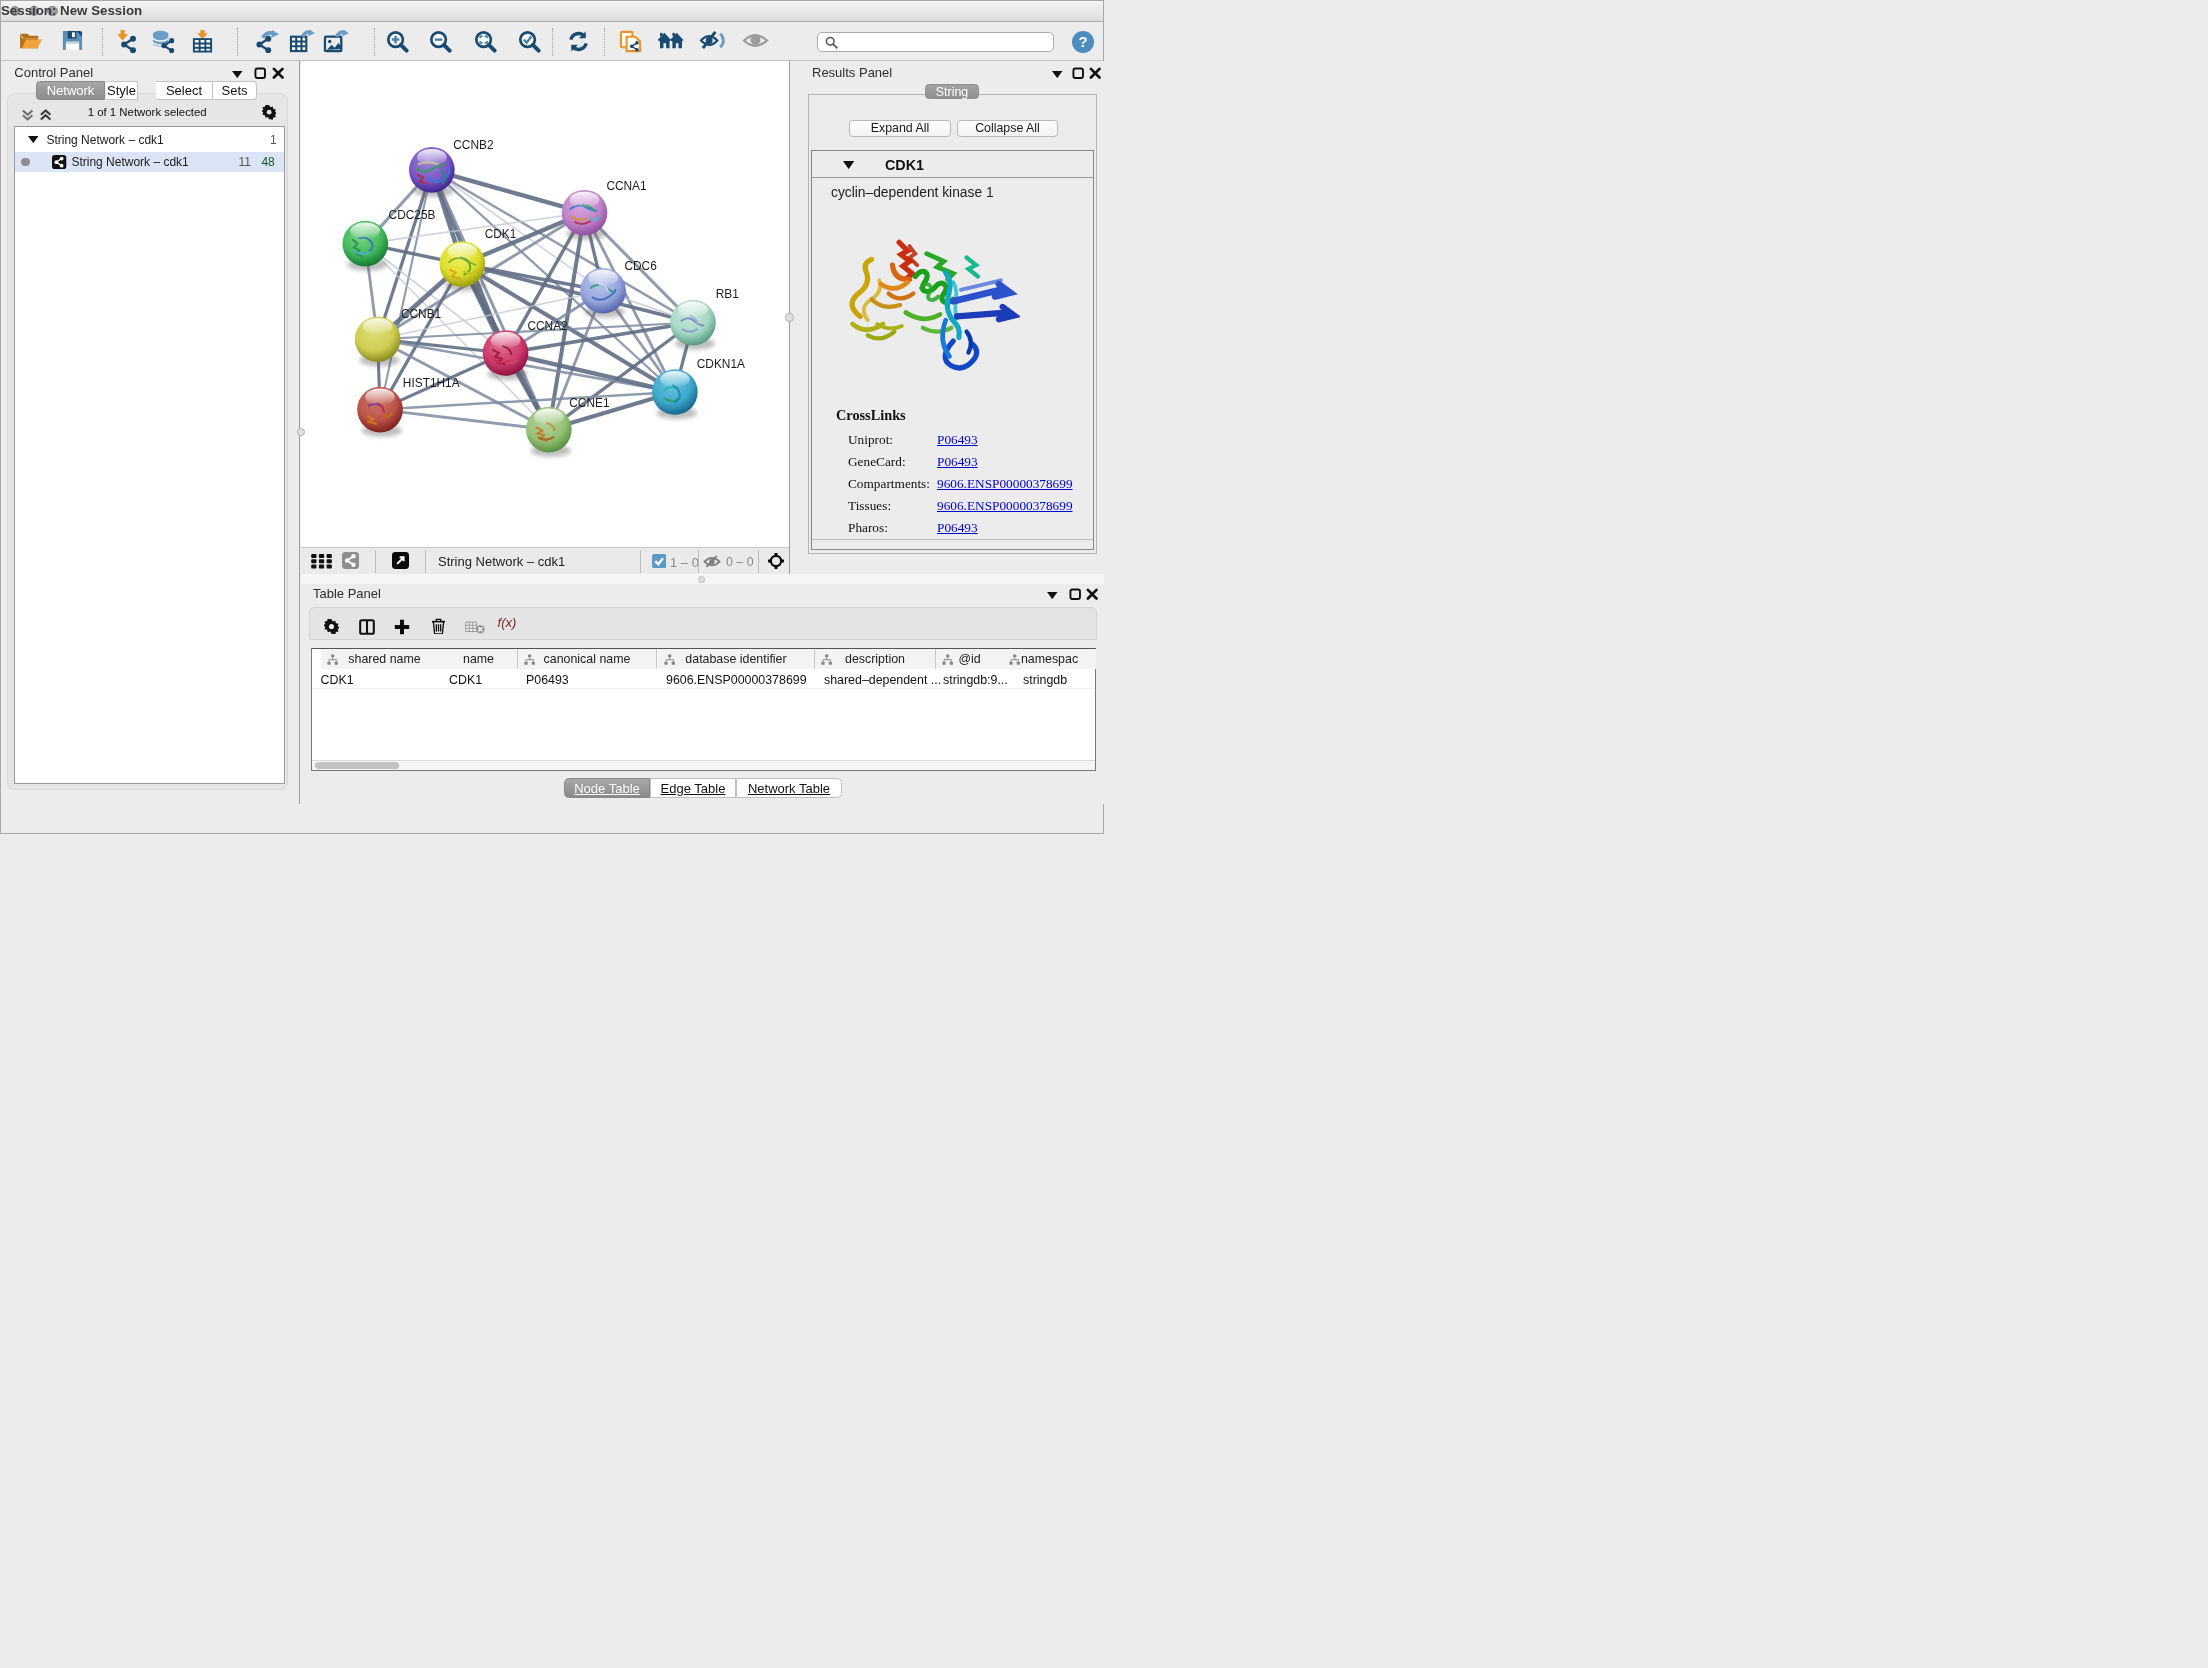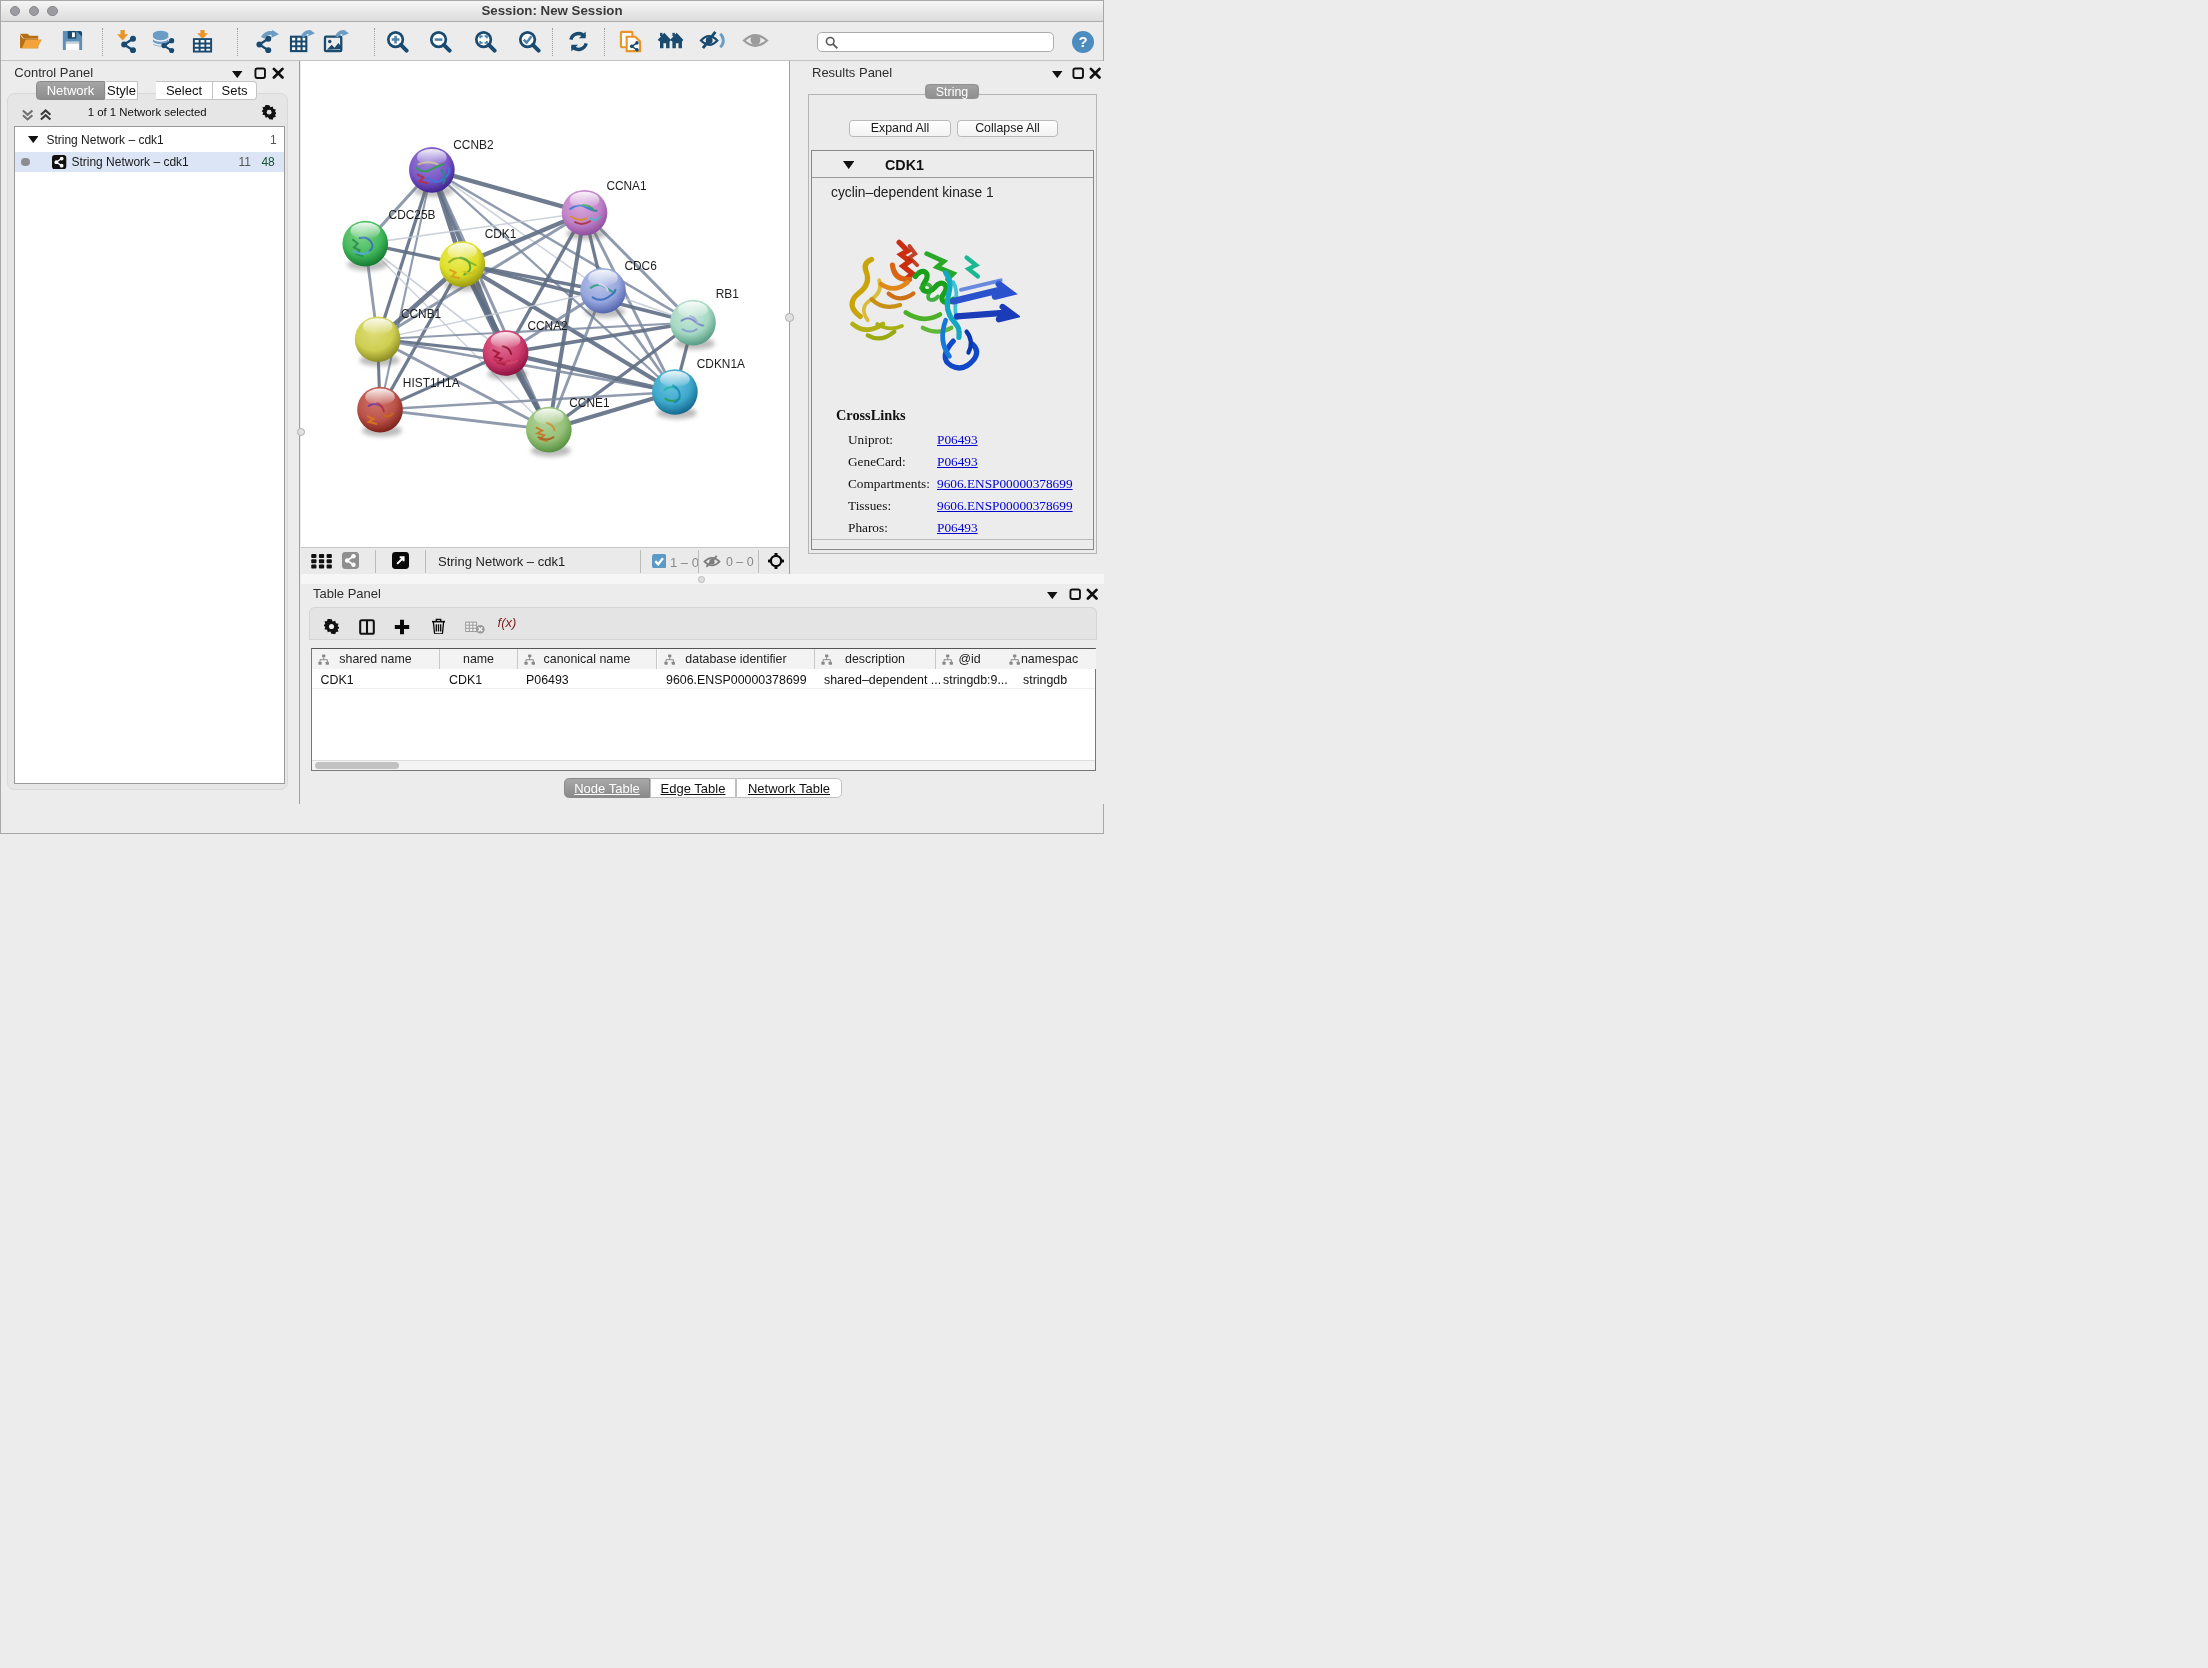--- a/index.html
+++ b/index.html
@@ -1,19 +1,19 @@
 <!DOCTYPE html>
 <html style="font-size:15px"><head><meta charset="utf-8"><style>
 * { margin:0; padding:0; box-sizing:border-box; }
 html,body { width:1104px; height:834px; overflow:hidden; font-family:"Liberation Sans",sans-serif; background:#ececec; }
 #win { position:relative; width:1104px; height:834px; background:#ececec; border:1px solid #a8a8a8; }
 
 #titlebar { position:absolute; left:0; top:0; width:100%; height:21px; background:linear-gradient(#f5f5f5,#dcdcdc); border-bottom:1px solid #ababab; }
 .tl { position:absolute; top:4.8px; width:10.5px; height:10.5px; border-radius:50%; background:#9d9ba2; border:0.5px solid #8a888f; }
-#title { position:absolute; top:2.4px; width:100%; text-align:center; font-size:13.3px; font-weight:bold; color:#3a3a3a; }
+#title { position:absolute; top:2.4px; width:100%; font-size:13.3px; font-weight:bold; color:#3a3a3a; }
 
 #toolbar { position:absolute; left:0; top:21px; width:100%; height:39px; background:#ececec; border-bottom:1px solid #c2c2c2; }
 .ticon { position:absolute; top:7.6px; }
 .tsep { position:absolute; top:5.7px; height:28.5px; width:0; border-left:1.4px dotted #9f9f9f; }
 .searchbox { position:absolute; left:816px; top:9.5px; width:237px; height:20px; background:#fff; border:1px solid #ababab; border-radius:4.8px; padding:2.9px 0 0 6.7px; }
 .helpbtn { position:absolute; left:1071px; top:8.6px; width:22px; height:22px; border-radius:50%; background:#4c8cbe; color:#fff; font-weight:bold; font-size:15px; text-align:center; line-height:21px; }
 
 #cpanel { position:absolute; left:0; top:60px; width:299px; height:743px; background:#ececec; border-right:1px solid #a0a0a0; }
 .ptitle { font-size:13px; color:#2e2e2e; }
 .pctl { position:absolute; top:6.7px; }
@@ -627,21 +627,21 @@
             <g stroke="#9a9a9a" stroke-width="1.4">
               <rect x="1" y="3" width="15" height="13" fill="#f2f2f2"></rect>
               <path d="M1,7.3 h15 M1,11.6 h15 M6,3 v13 M11,3 v13"></path>
             </g>
             <circle cx="21.5" cy="13" r="6" fill="#9a9a9a"></circle>
             <path d="M18.8,10.3 l5.4,5.4 M24.2,10.3 l-5.4,5.4" stroke="#fff" stroke-width="1.8"></path>
           </svg></div>
     <div style="position:absolute;left:188px;top:6.7px;font-family:Liberation Sans, sans-serif;font-style:italic;font-size:13px;color:#7f1d1d">f(x)</div>
   </div>
   <div id="tablebox">
-    <div class="th" style="left:0;width:128px"><span style="position:absolute;left:5.7px;top:4.8px"><svg width="11.4" height="11.4" viewBox="0 0 14 14">
+    <div class="th" style="left:9px;width:128px"><span style="position:absolute;left:5.7px;top:4.8px"><svg width="11.4" height="11.4" viewBox="0 0 14 14">
               <g fill="#888">
                 <rect x="5" y="0.5" width="4" height="3.6" rx="0.6"></rect>
                 <rect x="0.5" y="9.5" width="4" height="3.6" rx="0.6"></rect>
                 <rect x="9.5" y="9.5" width="4" height="3.6" rx="0.6"></rect>
               </g>
               <path d="M7,4 v3 M2.5,9.5 v-2.5 h9 v2.5" stroke="#888" stroke-width="1.2" fill="none"></path>
             </svg></span>shared name</div>
     <div class="th" style="left:128px;width:78px">name</div>
     <div class="th" style="left:206px;width:139px"><span style="position:absolute;left:5.7px;top:4.8px"><svg width="11.4" height="11.4" viewBox="0 0 14 14">
               <g fill="#888">

